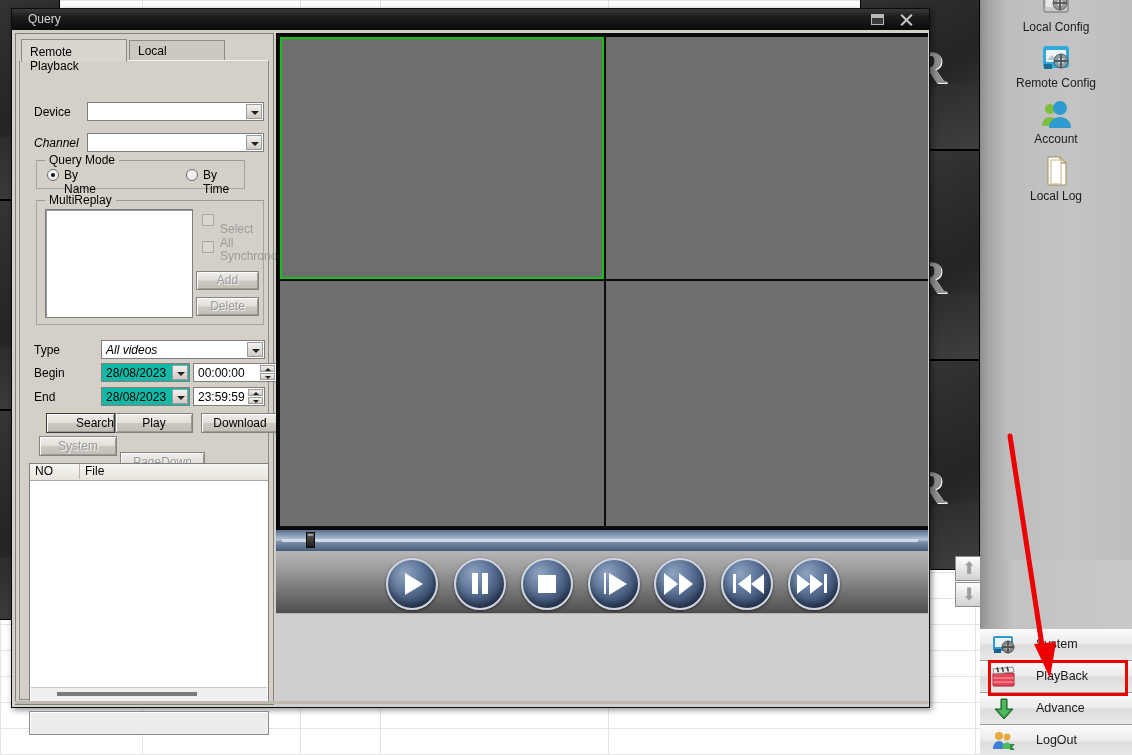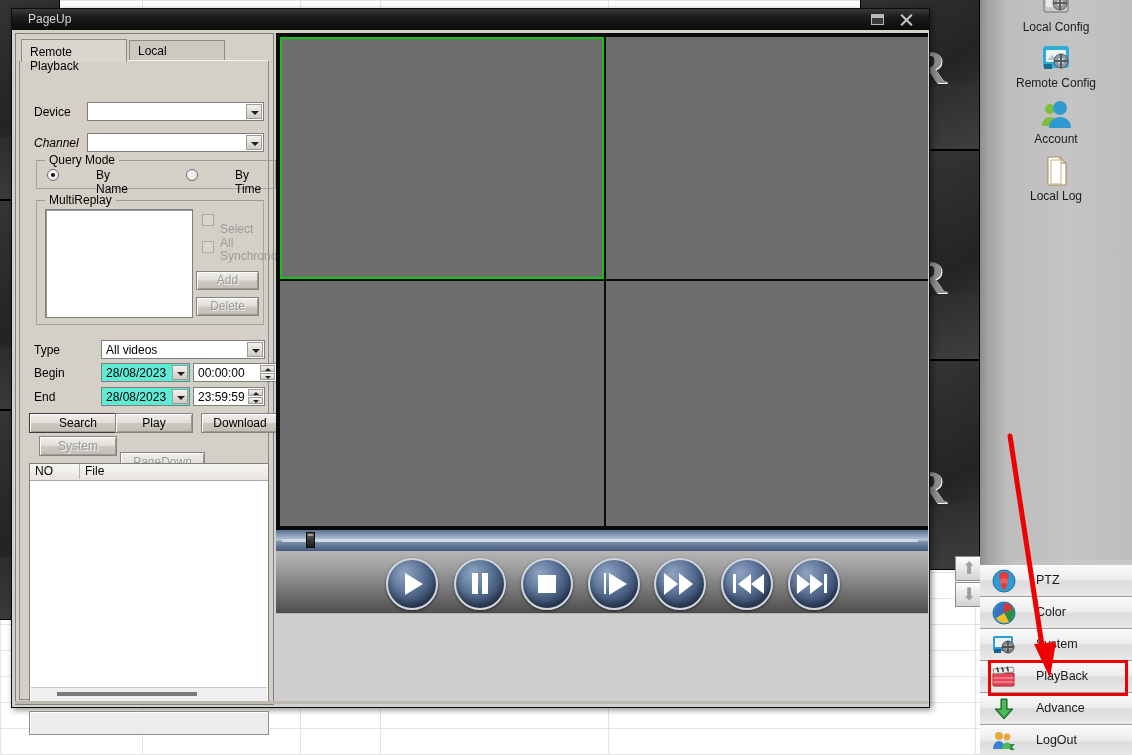--- a/index.html
+++ b/index.html
@@ -50,34 +50,34 @@
         background:#d4d0c8;border:1px solid #808080;box-sizing:border-box;}
   .tabstrip{position:absolute;left:5px;top:6px;width:248px;height:21px;}
   .tab{position:absolute;top:0;height:21px;padding:3px 8px 0 8px;box-sizing:border-box;
        font-size:12px;border:1px solid #8a8a8a;border-bottom:none;background:#cdc9c1;cursor:default;}
   .tab.active{background:#d9d6cf;top:-1px;height:23px;padding-top:5px;font-weight:normal;z-index:3;}
   .tabbody{position:absolute;left:3px;top:26px;width:250px;height:640px;
       background:#d4d0c8;border:1px solid #8a8a8a;border-top:1px solid #efefef;box-sizing:border-box;}
 
   .fldlabel{position:absolute;font-size:12px;color:#000;}
   .combo{position:absolute;height:19px;background:#fff;border:1px solid #7e7e7e;box-sizing:border-box;}
-  .combo .txt{position:absolute;left:4px;top:2px;font-size:12px;}
+  .combo .txt{position:absolute;left:4px;top:2px;font-size:12px;font-style:italic;}
   .combo .arrow{position:absolute;right:1px;top:1px;width:16px;height:15px;
       background:linear-gradient(180deg,#f3f1ec,#cfcbc3);border:1px solid #9b9b9b;box-sizing:border-box;}
   .combo .arrow:after{content:"";position:absolute;left:4px;top:6px;
       border-left:4px solid transparent;border-right:4px solid transparent;border-top:4px solid #202020;}
 
   .group{position:absolute;border:1px solid #a8a4a0;border-top:1px solid #9d9994;box-sizing:border-box;}
   .group>.gtitle{position:absolute;left:8px;top:-8px;background:#d4d0c8;padding:0 4px;font-size:12px;}
 
   .radio{position:absolute;font-size:12px;}
   .radio .rb{position:absolute;left:0;top:1px;width:12px;height:12px;border-radius:50%;
      background:linear-gradient(145deg,#fbfbfb,#e4e4e4);border:1px solid #6d6d6d;box-sizing:border-box;}
   .radio.on .rb:after{content:"";position:absolute;left:3px;top:3px;width:4px;height:4px;border-radius:50%;background:#101010;}
-  .radio .rl{position:absolute;left:17px;top:0;margin-left:32px;}
+  .radio .rl{position:absolute;left:17px;top:0;}
 
   .chk{position:absolute;font-size:12px;color:#9b9b9b;}
   .chk .cb{position:absolute;left:0;top:1px;width:12px;height:12px;
      background:#d9d6cf;border:1px solid #a9a9a9;box-sizing:border-box;}
   .chk .cl{position:absolute;left:18px;top:0;margin-top:9px;}
 
   .listbox{position:absolute;background:#fff;border:1px solid #7e7e7e;box-sizing:border-box;
      box-shadow:inset 1px 1px 0 #9a9a9a;}
 
   .btn{position:absolute;box-sizing:border-box;font-size:12px;text-align:center;
@@ -92,21 +92,21 @@
   .spin .sp{position:absolute;right:1px;top:1px;width:15px;height:15px;}
   .spin .sp i{position:absolute;left:0;width:15px;height:7px;display:block;
       background:linear-gradient(180deg,#f3f1ec,#d1cdc5);border:1px solid #9b9b9b;box-sizing:border-box;}
   .spin .sp i.u{top:0;}
   .spin .sp i.d{top:8px;}
   .spin .sp i:after{content:"";position:absolute;left:4px;top:2px;
       border-left:3px solid transparent;border-right:3px solid transparent;}
   .spin .sp i.u:after{border-bottom:3px solid #202020;}
   .spin .sp i.d:after{border-top:3px solid #202020;}
 
-  .dcombo{position:absolute;height:19px;background:#5eead4;border:1px solid #7e7e7e;box-sizing:border-box;padding-left:20px;}
+  .dcombo{position:absolute;height:19px;background:#14b8a6;border:1px solid #7e7e7e;box-sizing:border-box;padding-left:20px;}
   .dcombo .dv{position:absolute;left:4px;top:2px;font-size:12px;}
   .dcombo .darr{position:absolute;right:1px;top:1px;width:16px;height:15px;
       background:linear-gradient(180deg,#f3f1ec,#cfcbc3);border:1px solid #9b9b9b;box-sizing:border-box;}
   .dcombo .darr:after{content:"";position:absolute;left:4px;top:6px;
       border-left:4px solid transparent;border-right:4px solid transparent;border-top:4px solid #202020;}
 
   
   #filelist{position:absolute;left:9px;top:402px;width:240px;height:240px;
       background:#fff;border:1px solid #7e7e7e;box-sizing:border-box;}
   #flhead{position:absolute;left:0;top:0;right:0;height:16px;
@@ -239,21 +239,21 @@
   </div>
   <div class="bgpane" style="left:860px;top:360px;width:120px;height:210px;">
     <div class="shine"></div>
       <div class="wm" style="left:52px;top:100px;">R</div>
   </div>
 </div>
 
 <div class="abs" id="dlg">
 
   <div id="titlebar">
-    <div class="tt">PageUp</div>
+    <div class="tt">Query</div>
     <div class="winbtn" id="btn-restore">
       <span class="ic-restore"></span>
     </div>
     <div class="winbtn" id="btn-close">
       <span class="ic-close"></span>
     </div>
   </div>
 
   <div id="left">
 
@@ -273,21 +273,21 @@
         <div class="txt"></div>
         <div class="arrow"></div>
       </div>
 
       <div class="fldlabel" style="left:14px;top:75px;font-style:italic;">Channel</div>
       <div class="combo" style="left:67px;top:72px;width:177px;">
         <div class="txt"></div>
         <div class="arrow"></div>
       </div>
 
-      <div class="group" style="left:16px;top:99px;width:240px;height:29px;">
+      <div class="group" style="left:16px;top:99px;width:209px;height:29px;">
         <div class="gtitle">Query Mode</div>
         <div class="radio on" style="left:10px;top:7px;">
           <span class="rb"></span>
           <span class="rl">By Name</span>
         </div>
         <div class="radio" style="left:149px;top:7px;">
           <span class="rb"></span>
           <span class="rl">By Time</span>
         </div>
       </div>
@@ -339,21 +339,21 @@
         <div class="darr"></div>
       </div>
       <div class="spin" style="left:173px;top:326px;width:72px;">
         <div class="sv">23:59:59</div>
         <div class="sp">
             <i class="u"></i>
             <i class="d"></i>
           </div>
       </div>
 
-      <div class="btn def" style="left:9px;top:352px;width:98px;height:20px;line-height:18px;">
+      <div class="btn def" style="left:26px;top:352px;width:69px;height:20px;line-height:18px;text-align:right;">
         <span>Search</span>
       </div>
       <div class="btn" style="left:95px;top:352px;width:78px;height:20px;line-height:18px;">
         <span>Play</span>
       </div>
       <div class="btn" style="left:181px;top:352px;width:78px;height:20px;line-height:18px;">
         <span>Download</span>
       </div>
 
       <div class="btn dis" style="left:19px;top:375px;width:78px;height:20px;line-height:18px;">
@@ -502,44 +502,21 @@
         <svg class="art" viewBox="0 0 32 32">
           <path d="M8 2h12l6 6v22H8z" fill="#fdfdfd" stroke="#a08c58"></path>
           <path d="M20 2l6 6h-6z" fill="#e8dbb4" stroke="#a08c58"></path>
           <path d="M11 5h10v24H11z" fill="#ffffff" stroke="#c4b485"></path>
         </svg>
       </span>
       <span class="lb">Local Log</span>
     </div>
   </div>
 
-  <div class="srow" style="top:565px;">
-    <span class="si">
-      <svg class="art" viewBox="0 0 24 24">
-        <circle cx="12" cy="12" r="11" fill="#2f9bd4" stroke="#1d6f9b"></circle>
-        <path d="M12 3c3 0 5 2 5 4s-2 4-5 7c-3-3-5-5-5-7s2-4 5-4z" fill="#e23b3b"></path>
-        <path d="M12 9c2.4 0 4 1.6 4 3.2S14.4 15.5 12 18c-2.4-2.5-4-4.2-4-5.8S9.6 9 12 9z" fill="#f05a5a"></path>
-        <path d="M12 14c1.8 0 3 1.2 3 2.4S13.8 19 12 21c-1.8-2-3-3.4-3-4.6S10.2 14 12 14z" fill="#e23b3b"></path>
-      </svg>
-    </span>
-    <span class="sl">PTZ</span>
-  </div>
-
-  <div class="srow" style="top:597px;">
-    <span class="si">
-      <svg class="art" viewBox="0 0 24 24">
-        <circle cx="12" cy="12" r="11" fill="#2f9bd4" stroke="#1d6f9b"></circle>
-        <path d="M12 12L12 2A10 10 0 0 1 21 8z" fill="#e03030"></path>
-        <path d="M12 12L21 8A10 10 0 0 1 17 21z" fill="#2f8f3e"></path>
-        <path d="M12 12L17 21A10 10 0 0 1 4 17z" fill="#f2c024"></path>
-        <path d="M12 12L4 17A10 10 0 0 1 12 2z" fill="#3a6fc4"></path>
-      </svg>
-    </span>
-    <span class="sl">Color</span>
-  </div>
+
 
   <div class="srow" style="top:629px;">
     <span class="si">
       <svg class="art" viewBox="0 0 24 24">
         <rect x="1" y="3" width="20" height="15" rx="2" fill="#2f9bd4"></rect>
         <rect x="3" y="5" width="16" height="9" fill="#e9f3f8"></rect>
         <circle cx="16" cy="14" r="6" fill="#8b8b8b" stroke="#4f4f4f"></circle>
         <circle cx="16" cy="14" r="2.4" fill="#dedede"></circle>
         <path d="M10 14h12M16 8v12" stroke="#4f4f4f" stroke-width="1.8"></path>
         <rect x="2" y="16" width="7" height="4" fill="#17628a"></rect>

